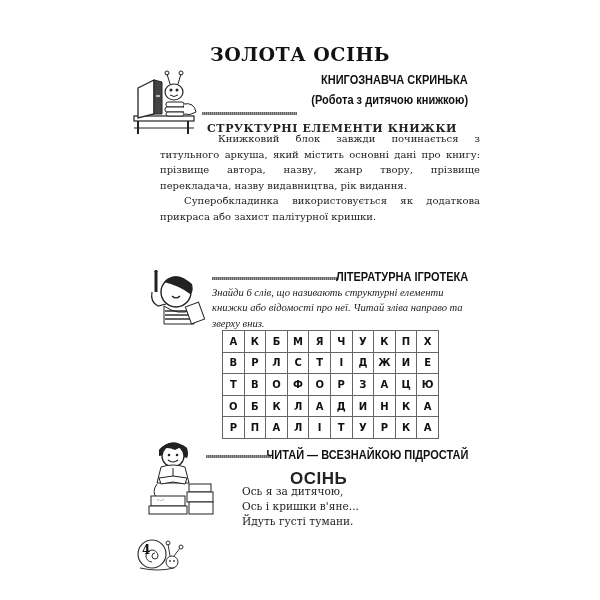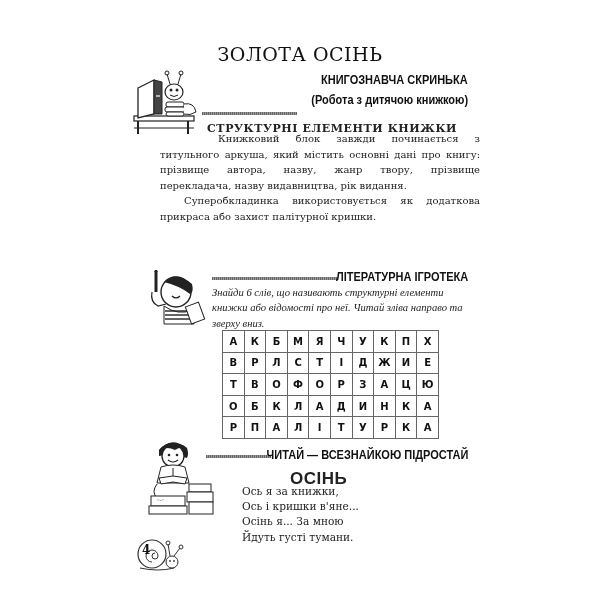--- a/index.html
+++ b/index.html
@@ -1,18 +1,18 @@
 <!DOCTYPE html>
 <html><head>
 <meta charset="utf-8">
 <style>
   html, body { margin:0; padding:0; background:#ffffff; }
   body { width:600px; height:600px; position:relative; overflow:hidden; color:#1a1a1a; }
   .abs { position:absolute; }
-  .title { left:0; width:600px; top:43px; text-align:center; font-family:"DejaVu Serif", serif; font-weight:normal; font-size:19px; letter-spacing:0.5px; color:#111; }
+  .title { left:0; width:600px; top:43px; text-align:center; font-family:"DejaVu Serif", serif; font-weight:bold; font-size:19px; letter-spacing:0.5px; color:#111; }
   .sec-head { font-family:"Liberation Sans", sans-serif; font-weight:bold; font-size:12.5px; color:#111; text-align:right; white-space:nowrap; transform:scaleX(0.88); transform-origin:right center; }
   .rule { height:3px; background:repeating-linear-gradient(90deg,#666 0 1px,#999 1px 2px); }
   .subhead { font-family:"DejaVu Serif", serif; font-weight:bold; font-size:11px; letter-spacing:0.6px; color:#222; white-space:nowrap; }
   .body-text { font-family:"DejaVu Serif", serif; font-size:10px; line-height:15.6px; color:#222; text-align:justify;margin-left:12px; }
   .body-text p { margin:0; text-indent:24px; text-align:justify; }
   .italic-task { font-family:"DejaVu Sans", sans-serif; font-style:italic; font-size:10.6px; line-height:15.4px; color:#222; }
   table.grid { border-collapse:collapse; }
   table.grid td { width:20.6px; height:20.6px; border:1px solid #666; text-align:center; vertical-align:middle; font-family:"DejaVu Sans", sans-serif; font-weight:bold; font-size:10px; color:#111; padding:0; }
   .poem-title { font-family:Liberation Sans, sans-serif; font-weight:bold; font-size:17px; letter-spacing:0.5px; color:#222; }
   .poem { font-family:"DejaVu Serif", serif; font-size:10.6px; line-height:15.2px; color:#222; white-space:pre; }
@@ -170,23 +170,22 @@
     <rect x="44" y="66" width="24" height="12" fill="#fff" stroke="#222"></rect>
     <text x="12" y="67" font-size="6" font-family="DejaVu Sans, sans-serif" fill="#222">ᵔᵕᵔ</text>
   </svg>
 </div>
 
 <div class="abs rule" style="left:206px;top:455px;width:65px;"></div>
 <div class="abs sec-head" style="right:132px;top:448px;">ЧИТАЙ — ВСЕЗНАЙКОЮ ПІДРОСТАЙ</div>
 
 <div class="abs poem-title" style="left:290px;top:469px;">ОСІНЬ</div>
 <div class="abs" style="left:242px;top:484px;">
-  <div class="poem">Ось я за книжки,</div>
+  <div class="poem">Ось я за дитячою,</div>
   <div class="poem">Ось і кришки в'яне...</div>
-  <div class="poem">Осінь я... За мною</div>
   <div class="poem">Йдуть густі тумани.</div>
 </div>
 
 <div class="abs" style="left:136px;top:536px;width:50px;height:36px;">
   <svg width="50" height="36" viewBox="0 0 50 36">
     <circle cx="16" cy="18" r="14" fill="#fff" stroke="#333" stroke-width="1.2"></circle>
     <path d="M16,26 a6,6 0 1,1 6,-6 a3,3 0 1,1 -3,-3" fill="none" stroke="#333"></path>
     <path d="M4,32 q18,4 34,0 q4,-8 -2,-12" fill="none" stroke="#333"></path>
     <circle cx="36" cy="26" r="6" fill="#fff" stroke="#333"></circle>
     <circle cx="34" cy="25" r="0.9" fill="#333"></circle>

